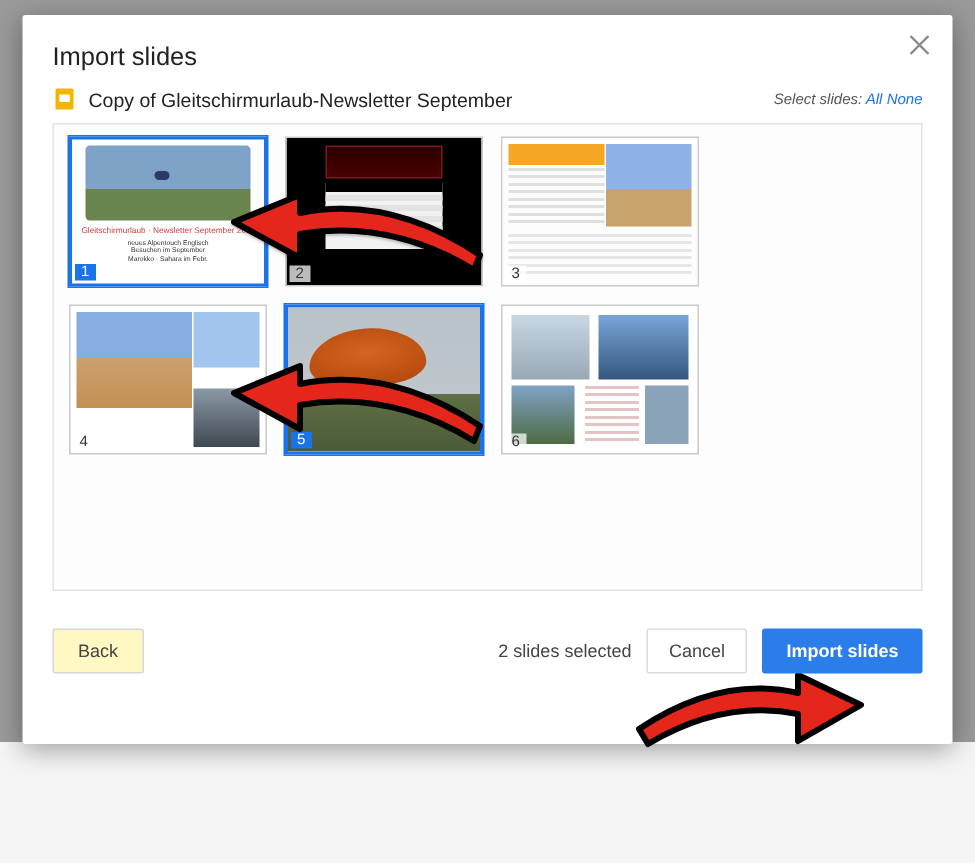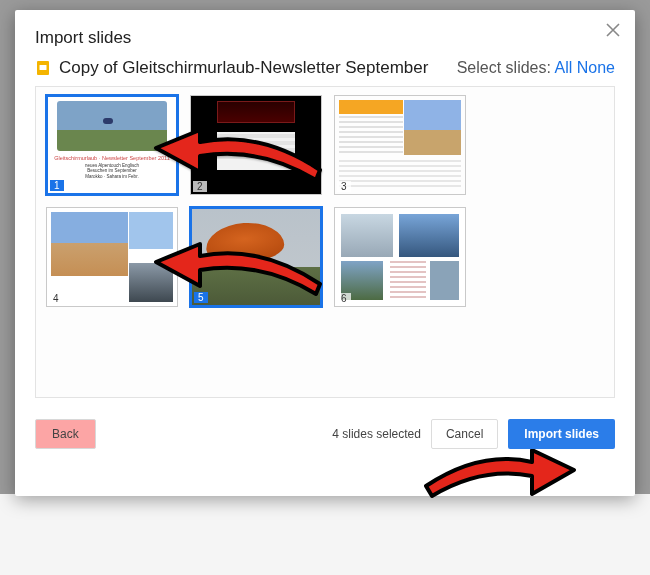--- a/index.html
+++ b/index.html
@@ -54,23 +54,23 @@
     display: flex;
     align-items: center;
     justify-content: space-between;
     padding: 0 20px 8px 20px;
   }
   .doc-left { display: flex; align-items: center; gap: 8px; }
   .doc-icon {
     width: 16px; height: 16px;
     display: inline-flex; align-items: center; justify-content: center;
   }
-  .doc-name { font-size: 17px; color: #222; }
-
-  .sel-slides { font-size: 16px; color: #555; }
+  .doc-name { font-size: 13px; color: #222; }
+
+  .sel-slides { font-size: 10px; color: #555; font-style: italic; }
   .sel-slides .linkish { color: #1a73e8; cursor: pointer; }
 
   
   .grid-wrap {
     margin: 0 20px;
     border: 1px solid #e3e3e3;
     height: 312px;
     padding: 8px 10px;
     overflow: hidden;
     background: #fdfdfd;
@@ -190,21 +190,21 @@
     color: #444;
   }
   .keep-row input { width:13px; height:13px; accent-color:#555; }
   .btn-row {
     display: flex;
     justify-content: space-between;
     align-items: center;
     height: 44px;
   }
   .back-btn {
-    background:#fca5a5;
+    background:#fef9c3;
     border:1px solid #d8d8d8;
     color:#444;
     font-size:12px;
     padding:7px 16px;
     border-radius:2px;
     cursor:pointer;
   }
   .right-cluster {
     display:flex; align-items:center; gap:10px;
   }
@@ -315,21 +315,21 @@
         <span class="num">6</span>
       </div>
 
     </div>
   </div>
 
   <div class="footer">
     <div class="btn-row">
       <button class="back-btn">Back</button>
       <div class="right-cluster">
-        <span class="sel-count">4 slides selected</span>
+        <span class="sel-count">2 slides selected</span>
         <button class="cancel-btn">Cancel</button>
         <button class="import-btn">Import slides</button>
       </div>
     </div>
   </div>
 
 </div>
 
 <div class="anno" style="left:150px; top:110px;">
   <svg width="180" height="80">

